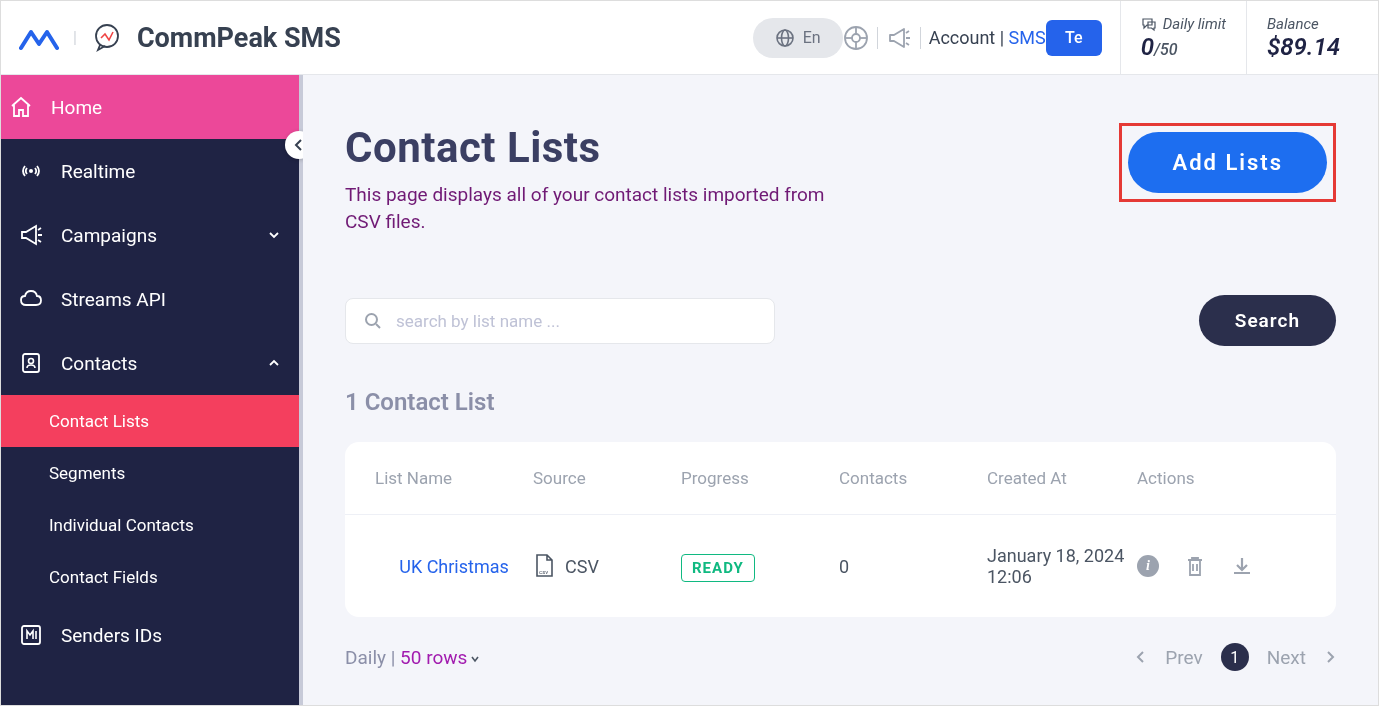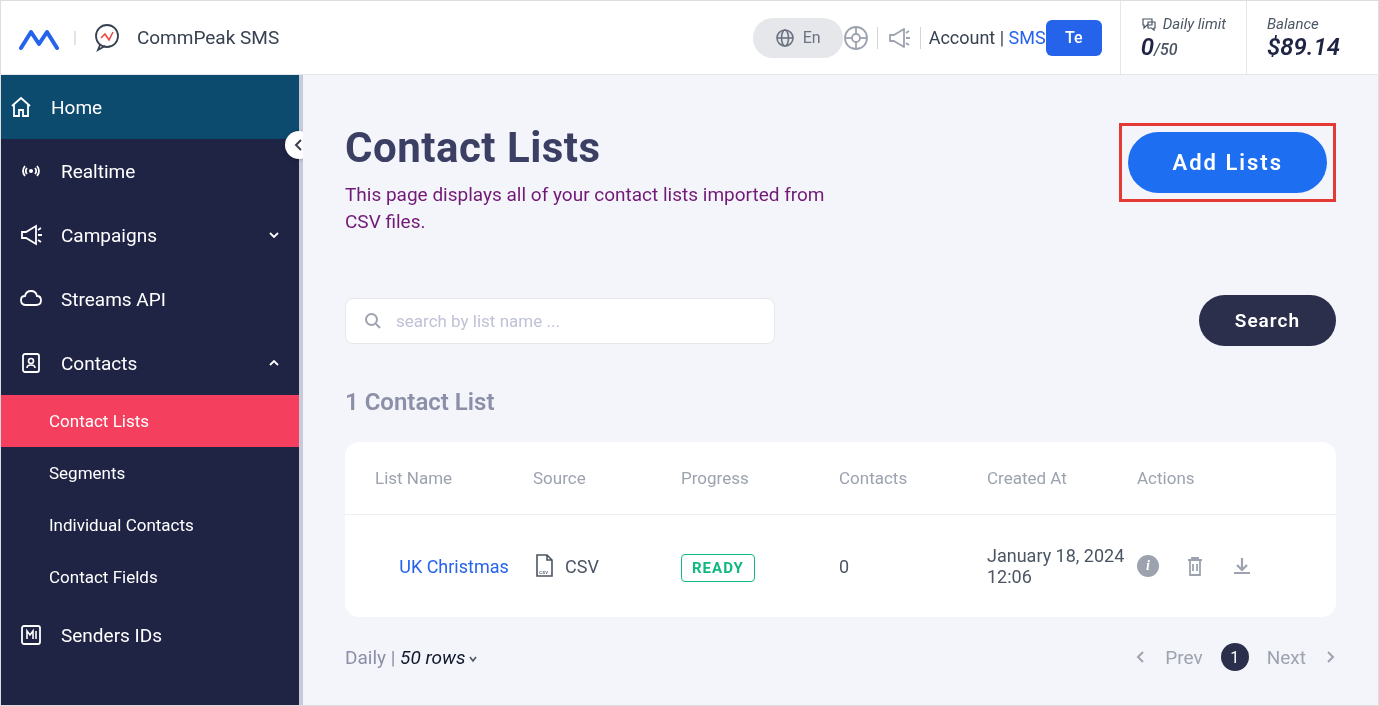--- a/index.html
+++ b/index.html
@@ -4,21 +4,21 @@
 <style>
   * { box-sizing: border-box; margin: 0; padding: 0; font-family: -apple-system, BlinkMacSystemFont, "Segoe UI", Roboto, sans-serif; }
   body { width: 1379px; height: 706px; background: #fff; overflow: hidden; border: 1px solid #ddd; }
   
   
   .header { height: 74px; display: flex; align-items: center; border-bottom: 1px solid #e5e7eb; background: #fff; padding: 0 18px; }
   .logo-area { display: flex; align-items: center; gap: 14px; }
   .logo-icon { width: 40px; height: 28px; }
   .logo-sep { color: #d1d5db; }
   .chat-icon { width: 32px; height: 32px; }
-  .app-title { font-size: 19px; font-weight: 400; color: #374151; text-align: right; }
+  .app-title { font-size: 27px; font-weight: 700; color: #374151; text-align: right; }
   
   .header-mid { margin-left: auto; display: flex; align-items: center; }
   .lang-pill { display: flex; align-items: center; gap: 8px; background: #e5e7eb; border-radius: 999px; padding: 10px 22px; color: #6b7280; font-size: 16px; }
   .hdr-icon { color: #9ca3af; width: 26px; height: 26px; }
   .hdr-sep { width: 1px; height: 22px; background: #d1d5db; margin: 0 8px; }
   .account-link { font-size: 18px; color: #374151; }
   .account-link .sms { color: #2563eb; }
   .avatar-sq { width: 56px; height: 36px; background: #2563eb; color: #fff; border-radius: 6px; display: flex; align-items: center; justify-content: center; font-size: 16px; font-weight: 500; }
   
   .header-right { display: flex; align-items: stretch; margin-left: 18px; height: 74px; }
@@ -27,21 +27,21 @@
   .stat-value { font-size: 24px; font-weight: 600; color: #1f2344; }
   .stat-value .sub { font-size: 16px; font-weight: 500; color: #4b5563; }
   
   
   .body-wrap { display: flex; height: calc(100% - 74px); }
   
   
   .sidebar { width: 302px; background: #1f2344; color: #fff; position: relative; flex-shrink: 0; border-right: 4px solid #c7cad8; }
   .sb-collapse { position: absolute; top: 56px; right: -14px; width: 28px; height: 28px; background: #fff; border-radius: 50%; box-shadow: 0 1px 4px rgba(0,0,0,0.2); display: flex; align-items: center; justify-content: center; color: #374151; font-size: 14px; }
   .sb-item { display: flex; align-items: center; gap: 18px; padding: 20px 18px; font-size: 19px; cursor: pointer; }
-  .sb-item.home { background: #0c4a6e; padding-left: 8px; }
+  .sb-item.home { background: #ec4899; padding-left: 8px; }
   .sb-item .icon { width: 24px; height: 24px; flex-shrink: 0; }
   .sb-item .chevron { margin-left: auto; }
   .sb-sub { background: #1f2344; }
   .sb-sub-item { padding: 16px 18px 16px 48px; font-size: 17px; cursor: pointer; }
   .sb-sub-item.active { background: #f43f5e; }
   
   
   .main { flex: 1; background: #f4f5fa; padding: 48px 42px 0 42px; overflow: hidden; position: relative; }
   .page-head { display: flex; justify-content: space-between; align-items: flex-start; }
   .page-title { font-size: 42px; font-weight: 700; color: #3b3f63; letter-spacing: 0.5px; }
@@ -68,21 +68,21 @@
   .col-actions { flex: 1; }
   
   .name-link { color: #2563eb; text-align: center; display: block; }
   .csv-cell { display: flex; align-items: center; gap: 10px; }
   .ready-badge { border: 1.5px solid #10b981; color: #10b981; font-size: 15px; font-weight: 700; letter-spacing: 1px; padding: 4px 10px; border-radius: 4px; }
   .actions-cell { display: flex; align-items: center; gap: 26px; color: #9ca3af; }
   .info-circle { width: 22px; height: 22px; background: #9ca3af; color: #fff; border-radius: 50%; display: flex; align-items: center; justify-content: center; font-size: 14px; font-weight: bold; font-style: italic; font-family: serif; }
   
   .pagination { display: flex; align-items: center; justify-content: space-between; margin-top: 26px; padding-bottom: 10px; }
   .show-rows { font-size: 19px; color: #8b8fa8; }
-  .show-rows .dark { color: #0f172a; font-style: italic; }
+  .show-rows .dark { color: #a21caf; }
   .pager { display: flex; align-items: center; gap: 18px; font-size: 19px; color: #9ca3af; }
   .pager .pg-num { width: 28px; height: 28px; background: #2b2f4c; color: #fff; border-radius: 50%; display: flex; align-items: center; justify-content: center; font-size: 16px; }
   
   svg { display: block; }
 </style>
 </head>
 <body>
 
 <div class="header">
   <div class="logo-area">

